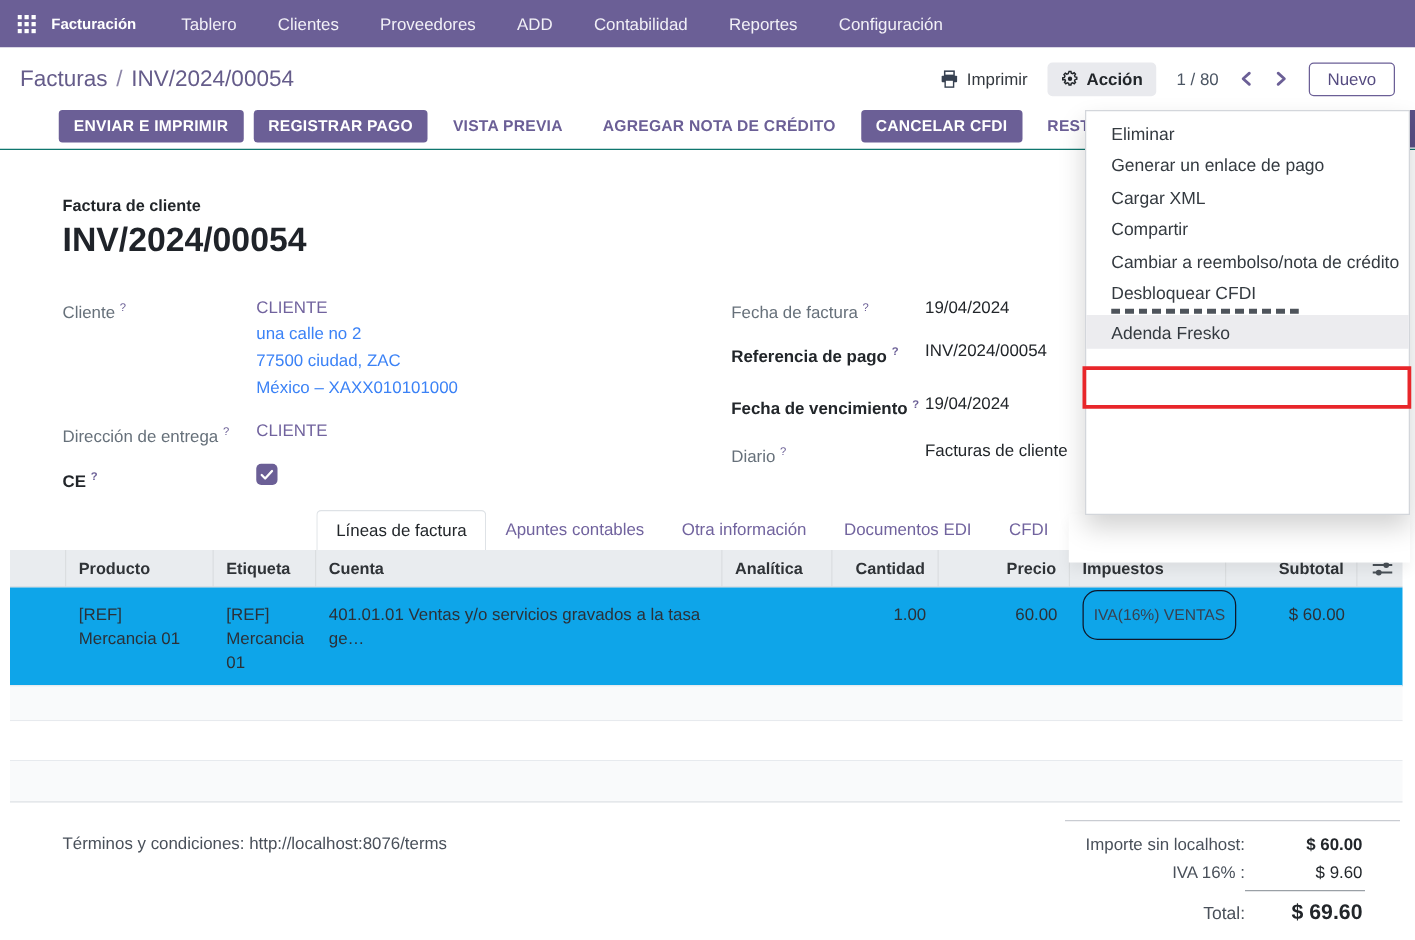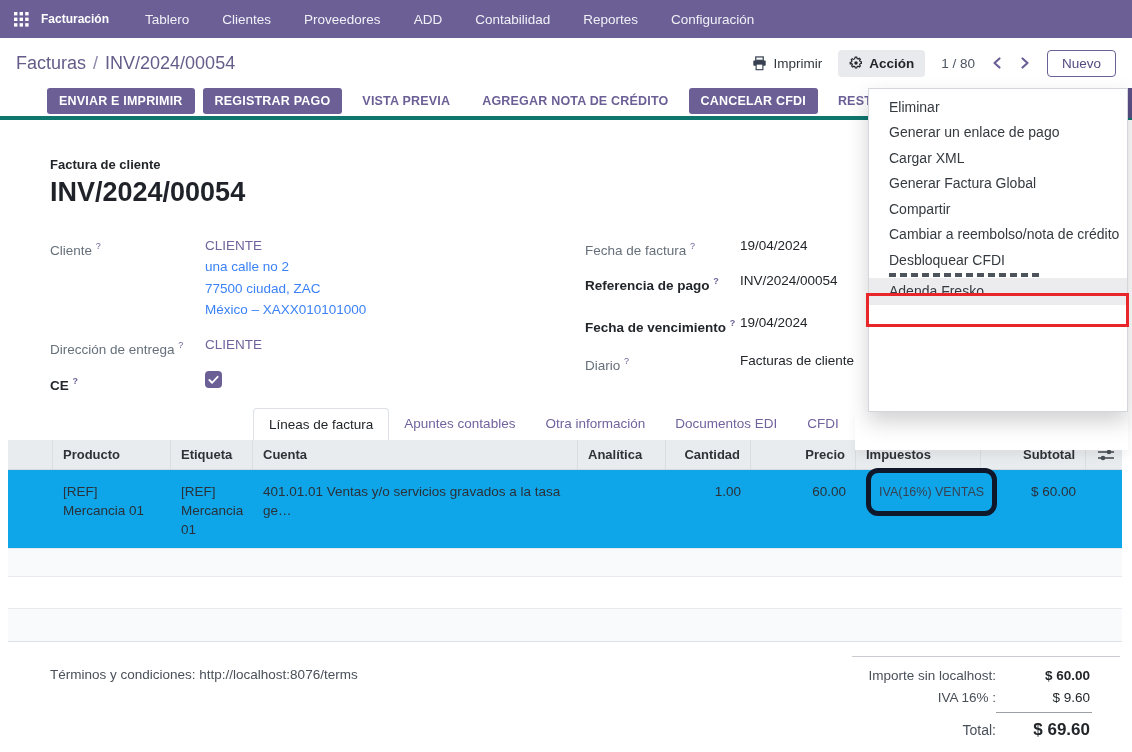--- a/index.html
+++ b/index.html
@@ -17,21 +17,21 @@
   .breadcrumb { font-size:18px; color:#655c8a; }
   .breadcrumb .sep { color:#8d86a8; margin:0 7px; }
   .cp-right { display:flex; align-items:center; gap:16px; }
   .btn-print { display:flex; align-items:center; gap:6px; font-size:13.5px; color:#33383e; cursor:pointer; }
   .btn-action { display:flex; align-items:center; gap:6px; font-size:13.5px; font-weight:700; color:#22262a; background:#e9eaee; border-radius:4px; padding:6px 11px; cursor:pointer; }
   .pager { font-size:13.5px; color:#4b5563; }
   .chev { display:flex; cursor:pointer; }
   .btn-new { border:1px solid #6b5f96; color:#554b80; background:#fff; border-radius:4px; padding:5px 14px; font-size:13.5px; cursor:pointer; }
 
   
-  .statusbar { position:absolute; top:88px; left:0; right:0; height:32px; display:flex; align-items:flex-start; padding-left:47px; gap:8px; background:#fff; border-bottom:4px solid #0f766e; }
+  .statusbar { position:absolute; top:88px; left:0; right:0; height:32px; display:flex; align-items:flex-start; padding-left:47px; gap:8px; background:#fff; border-bottom:1px solid #0f766e; }
   .sb-btn { font-size:12.5px; font-weight:700; letter-spacing:.2px; padding:6px 12px; border-radius:3px; white-space:nowrap; cursor:pointer; }
   .sb-primary { background:#6b5f96; color:#fff; }
   .sb-flat { color:#6b5f96; background:transparent; }
   .ribbon-frag { position:absolute; top:88px; right:0; width:5px; height:30px; background:#5a5086; }
 
   
   .form-area { position:absolute; top:120px; left:0; right:0; height:288px; background:#fff; }
   .doc-type { position:absolute; left:50px; top:37px; font-size:13px; font-weight:700; color:#22262a; }
   .doc-name { position:absolute; left:50px; top:57px; font-size:27px; font-weight:700; color:#1f2329; }
   .fields-left  { position:absolute; left:50px;  top:116px; width:470px; }
@@ -57,21 +57,21 @@
   .thead { display:flex; height:30px; background:#e9ecef; border-bottom:1px solid #d5d9de; }
   .th { font-size:13px; font-weight:700; color:#2f3337; padding:0 10px; border-right:1px solid rgba(0,0,0,.06); display:flex; align-items:center; }
   .trow { display:flex; background:#0ea5e9; border-bottom:1px solid #e7eaee; height:79px; cursor:pointer; }
   .td { font-size:13.5px; padding:12px 10px 0; color:#2b3138; line-height:19px; }
   .c-handle{width:45px;flex:none} .c-prod{width:118px;flex:none} .c-tag{width:82px;flex:none}
   .c-acc{width:325px;flex:none} .c-ana{width:88px;flex:none}
   .c-qty{width:85px;flex:none;justify-content:flex-end;text-align:right}
   .c-price{width:105px;flex:none;justify-content:flex-end;text-align:right}
   .c-tax{width:125px;flex:none} .c-sub{width:105px;flex:none;justify-content:flex-end;text-align:right}
   .c-opt{width:40px;flex:none;justify-content:center;border-right:none;display:flex;align-items:center}
-  .pill { border:5px solid #0f172a; border-radius:12px; padding:12px 8px; font-size:12.5px; color:#374151; white-space:nowrap; cursor:pointer; }
+  .pill { border:1px solid #0f172a; border-radius:12px; padding:12px 8px; font-size:12.5px; color:#374151; white-space:nowrap; cursor:pointer; }
   .empty-row { border-bottom:1px solid #e7eaee; cursor:default; }
   .e1 { height:28px; background:#f9fafb; }
   .e2 { height:32px; background:#fff; }
   .e3 { height:33px; background:#f9fafb; border-bottom:1px solid #dee2e6; }
 
   
   .terms { position:absolute; left:50px; top:667px; font-size:13.5px; color:#49505a; cursor:pointer; }
   .totals { position:absolute; right:12px; top:656px; width:268px; border-top:1px solid #c9ccd2; padding-top:11px; }
   .trowt { display:flex; justify-content:flex-end; align-items:baseline; margin-bottom:7px; }
   .tlabel { font-size:13.5px; color:#49505a; text-align:right; }
@@ -277,20 +277,19 @@
     <span class="tlabel">Total:</span>
     <span class="tvalue">$ 69.60</span>
   </div>
 </div>
 
 <div class="dd-ext"></div>
 <div class="dropdown">
   <div class="mi">Eliminar</div>
   <div class="mi">Generar un enlace de pago</div>
   <div class="mi">Cargar XML</div>
-  <div class="mi">Generar Factura Global</div>
   <div class="mi">Compartir</div>
   <div class="mi">Cambiar a reembolso/nota de crédito</div>
   <div class="mi">Desbloquear CFDI</div>
   <div class="obscured"></div>
   <div class="mi mi-high">Adenda Fresko</div>
 </div>
 <div class="red-box"></div>
 
 </body></html>

